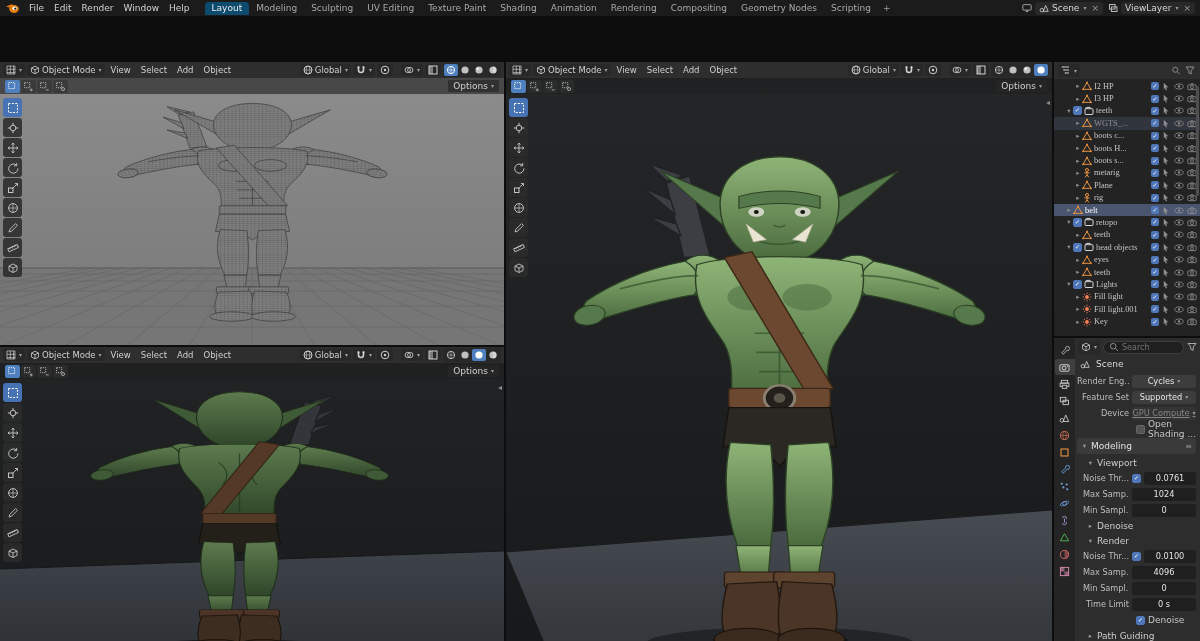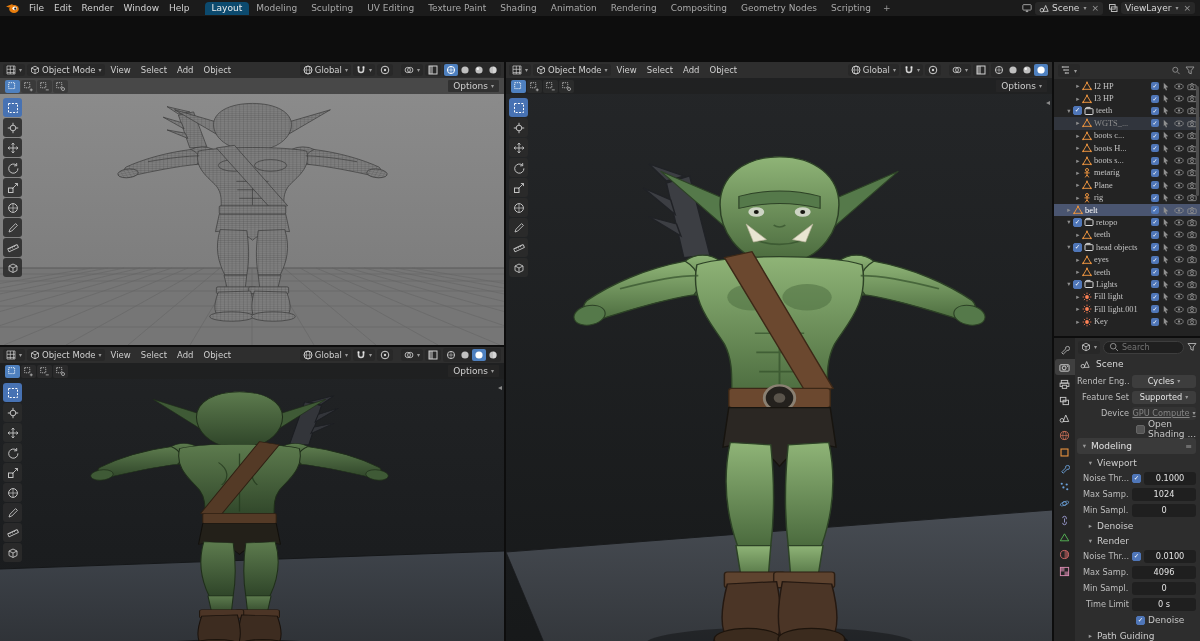--- a/index.html
+++ b/index.html
@@ -1728,21 +1728,21 @@
                 <span>Modeling</span>
                 <span class="pmenu">≡</span>
               </div>
               <div class="psub" style="padding-left:10px">
                 <span class="pchev">▾</span>
                 <span>Viewport</span>
               </div>
               <div class="prow" style="padding-left:6px">
                 <span class="plbl" style="flex-basis:46px">Noise Thr...</span>
                 <span class="cb on">✓</span>
-                <span class="pval number">0.1000</span>
+                <span class="pval number">0.0761</span>
               </div>
               <div class="prow" style="padding-left:6px">
                 <span class="plbl" style="flex-basis:46px">Max Samp...</span>
                 <span class="pval number">1024</span>
               </div>
               <div class="prow" style="padding-left:6px">
                 <span class="plbl" style="flex-basis:46px">Min Sampl...</span>
                 <span class="pval number">0</span>
               </div>
               <div class="psub" style="padding-left:10px">

